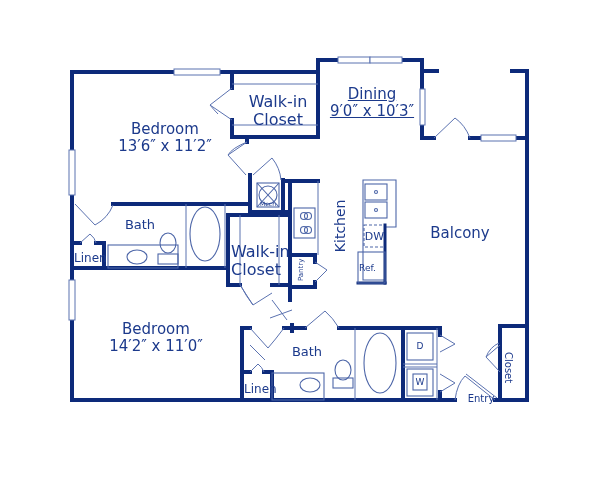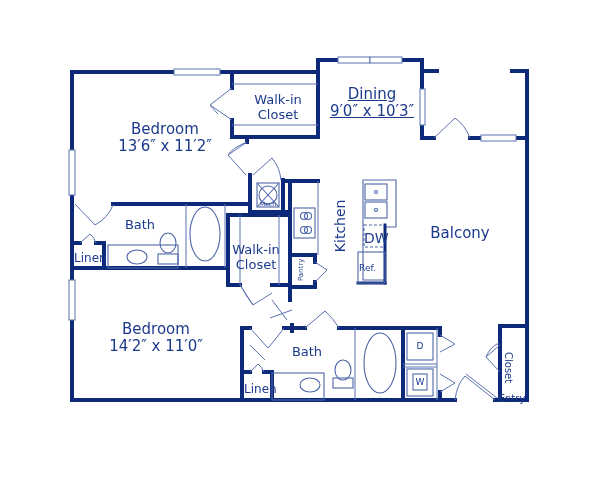--- a/index.html
+++ b/index.html
@@ -4,21 +4,21 @@
 <style>
   html, body { margin: 0; padding: 0; background: #ffffff; }
   body { width: 600px; height: 490px; position: relative; overflow: hidden; font-family: "DejaVu Sans", sans-serif; }
   svg { position: absolute; left: 0; top: 0; }
   .wall { stroke: #0d2a7a; stroke-width: 4; fill: none; stroke-linecap: square; }
   .thin { stroke: #5b72b0; stroke-width: 1; fill: none; }
   .win { stroke: #5b72b0; stroke-width: 1; fill: #ffffff; }
   .fix { stroke: #4d66a8; stroke-width: 1.1; fill: none; }
   .lbl { position: absolute; color: #1c3a8c; text-align: center; white-space: nowrap; line-height: 1.12; }
   .big { font-size: 15px; }
-  .sm { font-size: 13px; }
+  .sm { font-size: 16px; }
   .xs { font-size: 12px; }
   .vert { transform: rotate(-90deg); transform-origin: center center; }
   .vert90 { transform: rotate(90deg); transform-origin: center center; }
 </style>
 </head>
 <body>
 
 <svg width="600" height="490" viewBox="0 0 600 490">
 
   <g>
@@ -199,27 +199,27 @@
 </div>
 <div class="lbl xs" style="left:257px;top:201px;width:22px;font-size:6px;">Mech</div>
 <div class="lbl sm" style="left:118px;top:218px;width:44px;font-size:13px;">Bath</div>
 <div class="lbl xs" style="left:74px;top:252px;width:28px;">Linen</div>
 <div class="lbl sm" style="left:231px;top:243px;width:50px;">
   <div>Walk-in</div>
   <div>Closet</div>
 </div>
 <div class="lbl xs vert" style="left:286px;top:266px;width:32px;font-size:7px;">Pantry</div>
 <div class="lbl big vert" style="left:311px;top:218px;width:60px;font-size:14px;">Kitchen</div>
-<div class="lbl xs" style="left:364px;top:231px;width:21px;font-size:14px;">DW</div>
+<div class="lbl xs" style="left:364px;top:231px;width:21px;font-size:11px;">DW</div>
 <div class="lbl xs" style="left:358px;top:263px;width:19px;font-size:9px;">Ref.</div>
 <div class="lbl big" style="left:405px;top:225px;width:110px;">
   <div>Balcony</div>
 </div>
 <div class="lbl big" style="left:96px;top:321px;width:120px;">
   <div>Bedroom</div>
   <div>14′2″ x 11′0″</div>
 </div>
 <div class="lbl sm" style="left:285px;top:345px;width:44px;font-size:13px;">Bath</div>
 <div class="lbl xs" style="left:244px;top:383px;width:28px;">Linen</div>
 <div class="lbl xs" style="left:407px;top:341px;width:26px;font-size:9px;">D</div>
 <div class="lbl xs" style="left:407px;top:377px;width:26px;font-size:9px;">W</div>
 <div class="lbl sm vert90" style="left:488px;top:362px;width:40px;font-size:10px;">Closet</div>
-<div class="lbl sm" style="left:458px;top:393px;width:46px;font-size:10px;margin-left:31px;">Entry</div>
+<div class="lbl sm" style="left:458px;top:393px;width:46px;font-size:10px;">Entry</div>
 
 </body></html>

